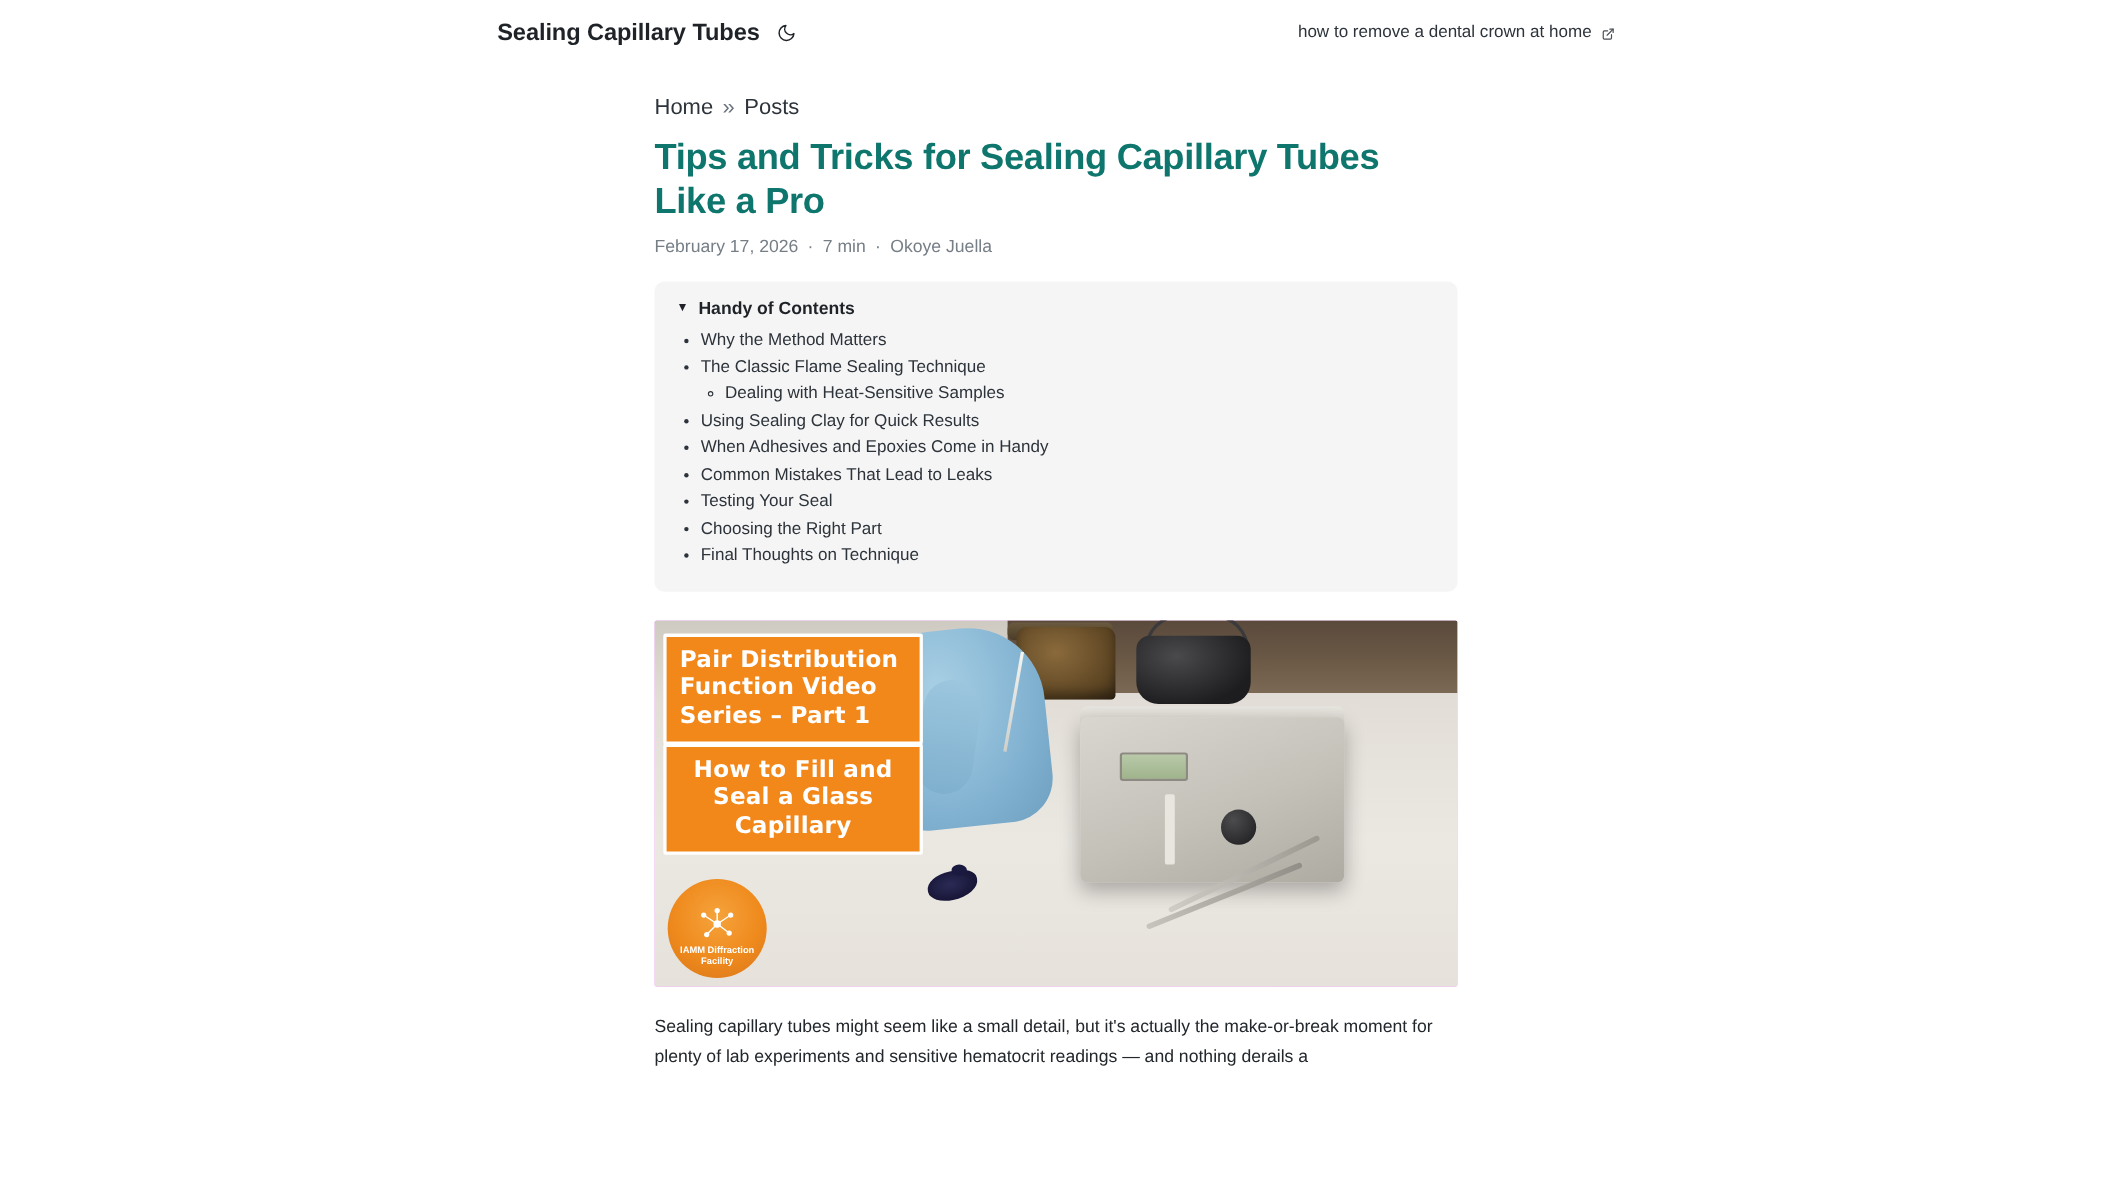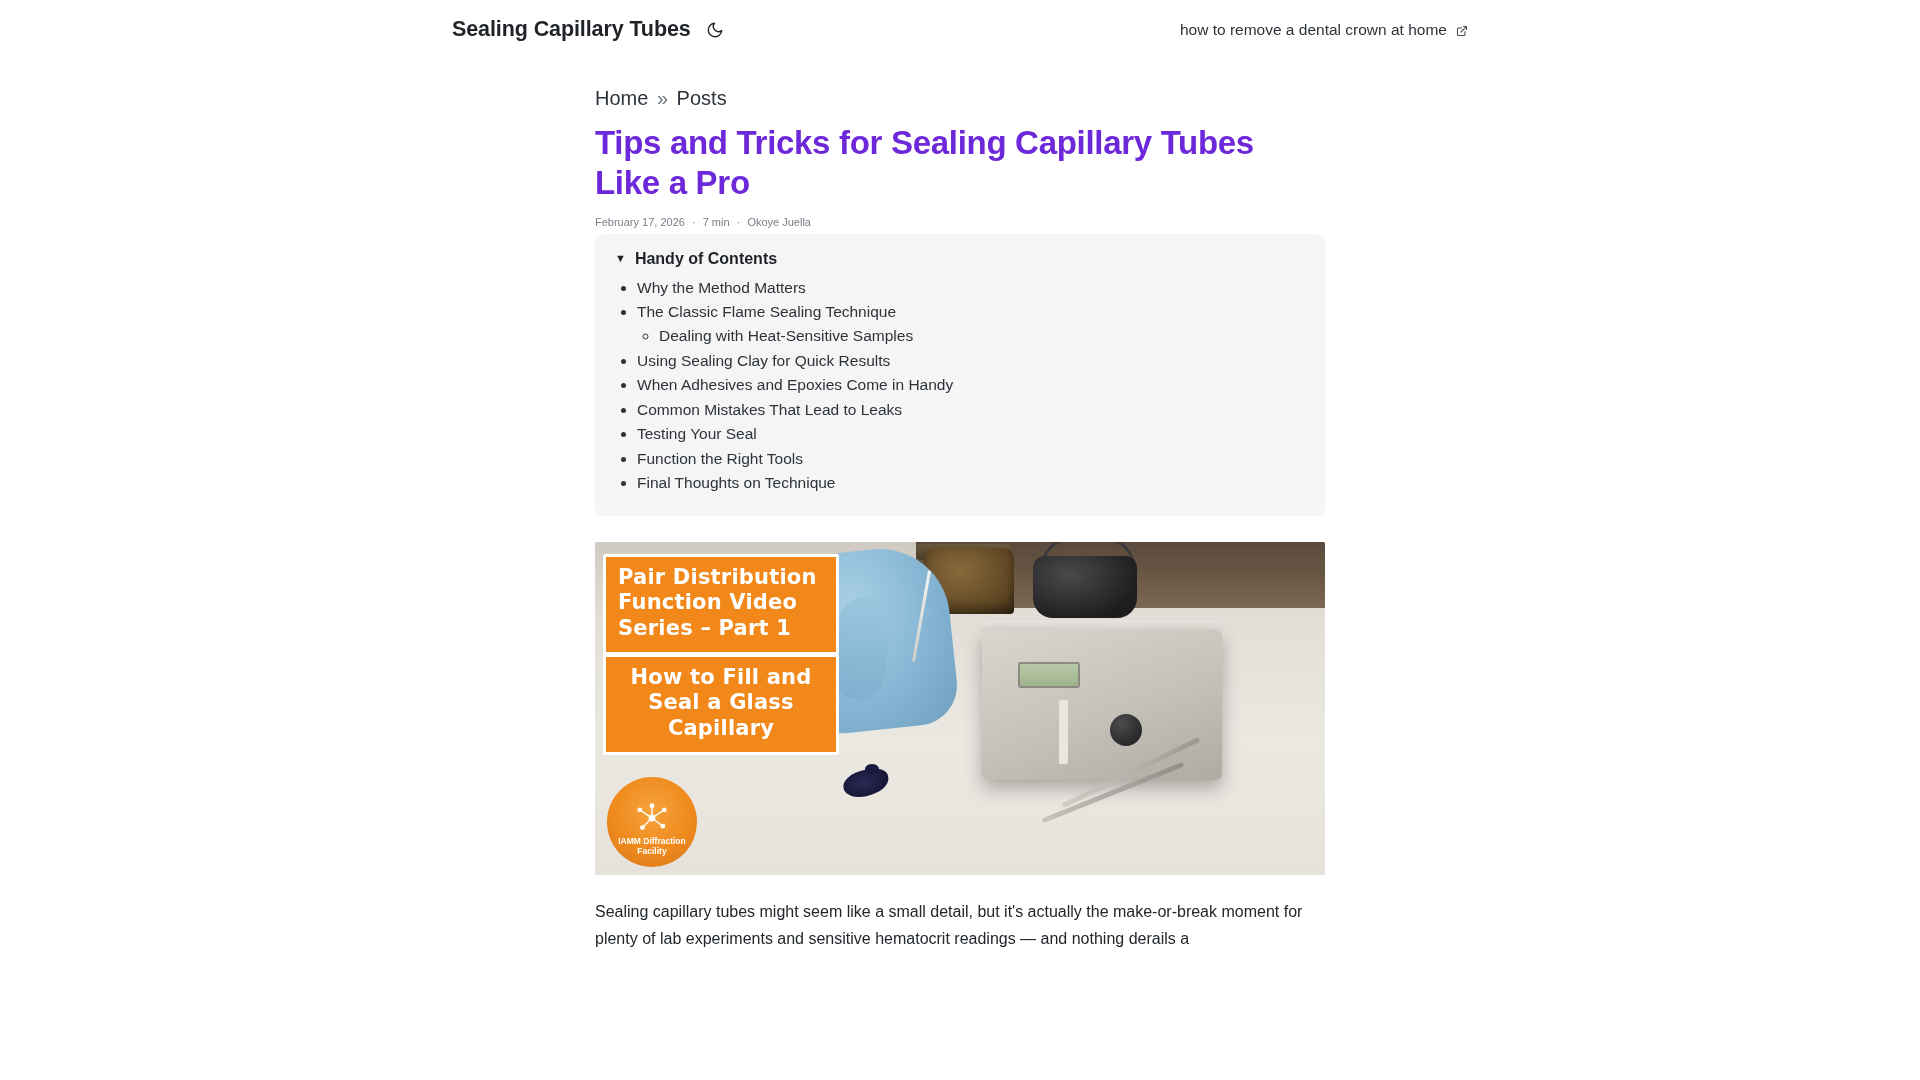--- a/index.html
+++ b/index.html
@@ -91,28 +91,28 @@
     line-height: 1.3;
   }
   .breadcrumb a { color: #2d333a; text-decoration: none; }
   .breadcrumb .sep { color: #6a727c; margin: 0 3px; }
 
   .post-title {
     font-size: 33px;
     line-height: 1.22;
     font-weight: bold;
     margin: 0 0 12px 0;
-    color: #6d28d9;
+    color: #0f766e;
     letter-spacing: -0.3px;
   }
 
   .post-meta {
-    font-size: 11px;
+    font-size: 16px;
     color: #767e86;
-    margin-bottom: 6px;
+    margin-bottom: 22px;
   }
   .post-meta .dot { margin: 0 4px; }
 
   
   .toc {
     background: #f5f5f5;
     border-radius: 9px;
     padding: 16px 20px 20px 20px;
     margin-bottom: 26px;
   }
@@ -454,21 +454,21 @@
         <li>
           <a href="#">When Adhesives and Epoxies Come in Handy</a>
         </li>
         <li>
           <a href="#">Common Mistakes That Lead to Leaks</a>
         </li>
         <li>
           <a href="#">Testing Your Seal</a>
         </li>
         <li>
-          <a href="#">Function the Right Tools</a>
+          <a href="#">Choosing the Right Part</a>
         </li>
         <li>
           <a href="#">Final Thoughts on Technique</a>
         </li>
       </ul>
     </section>
 
     <figure class="figure" style="margin:0 0 24px 0;">
       <div class="photo">
         <div class="counter"></div>

